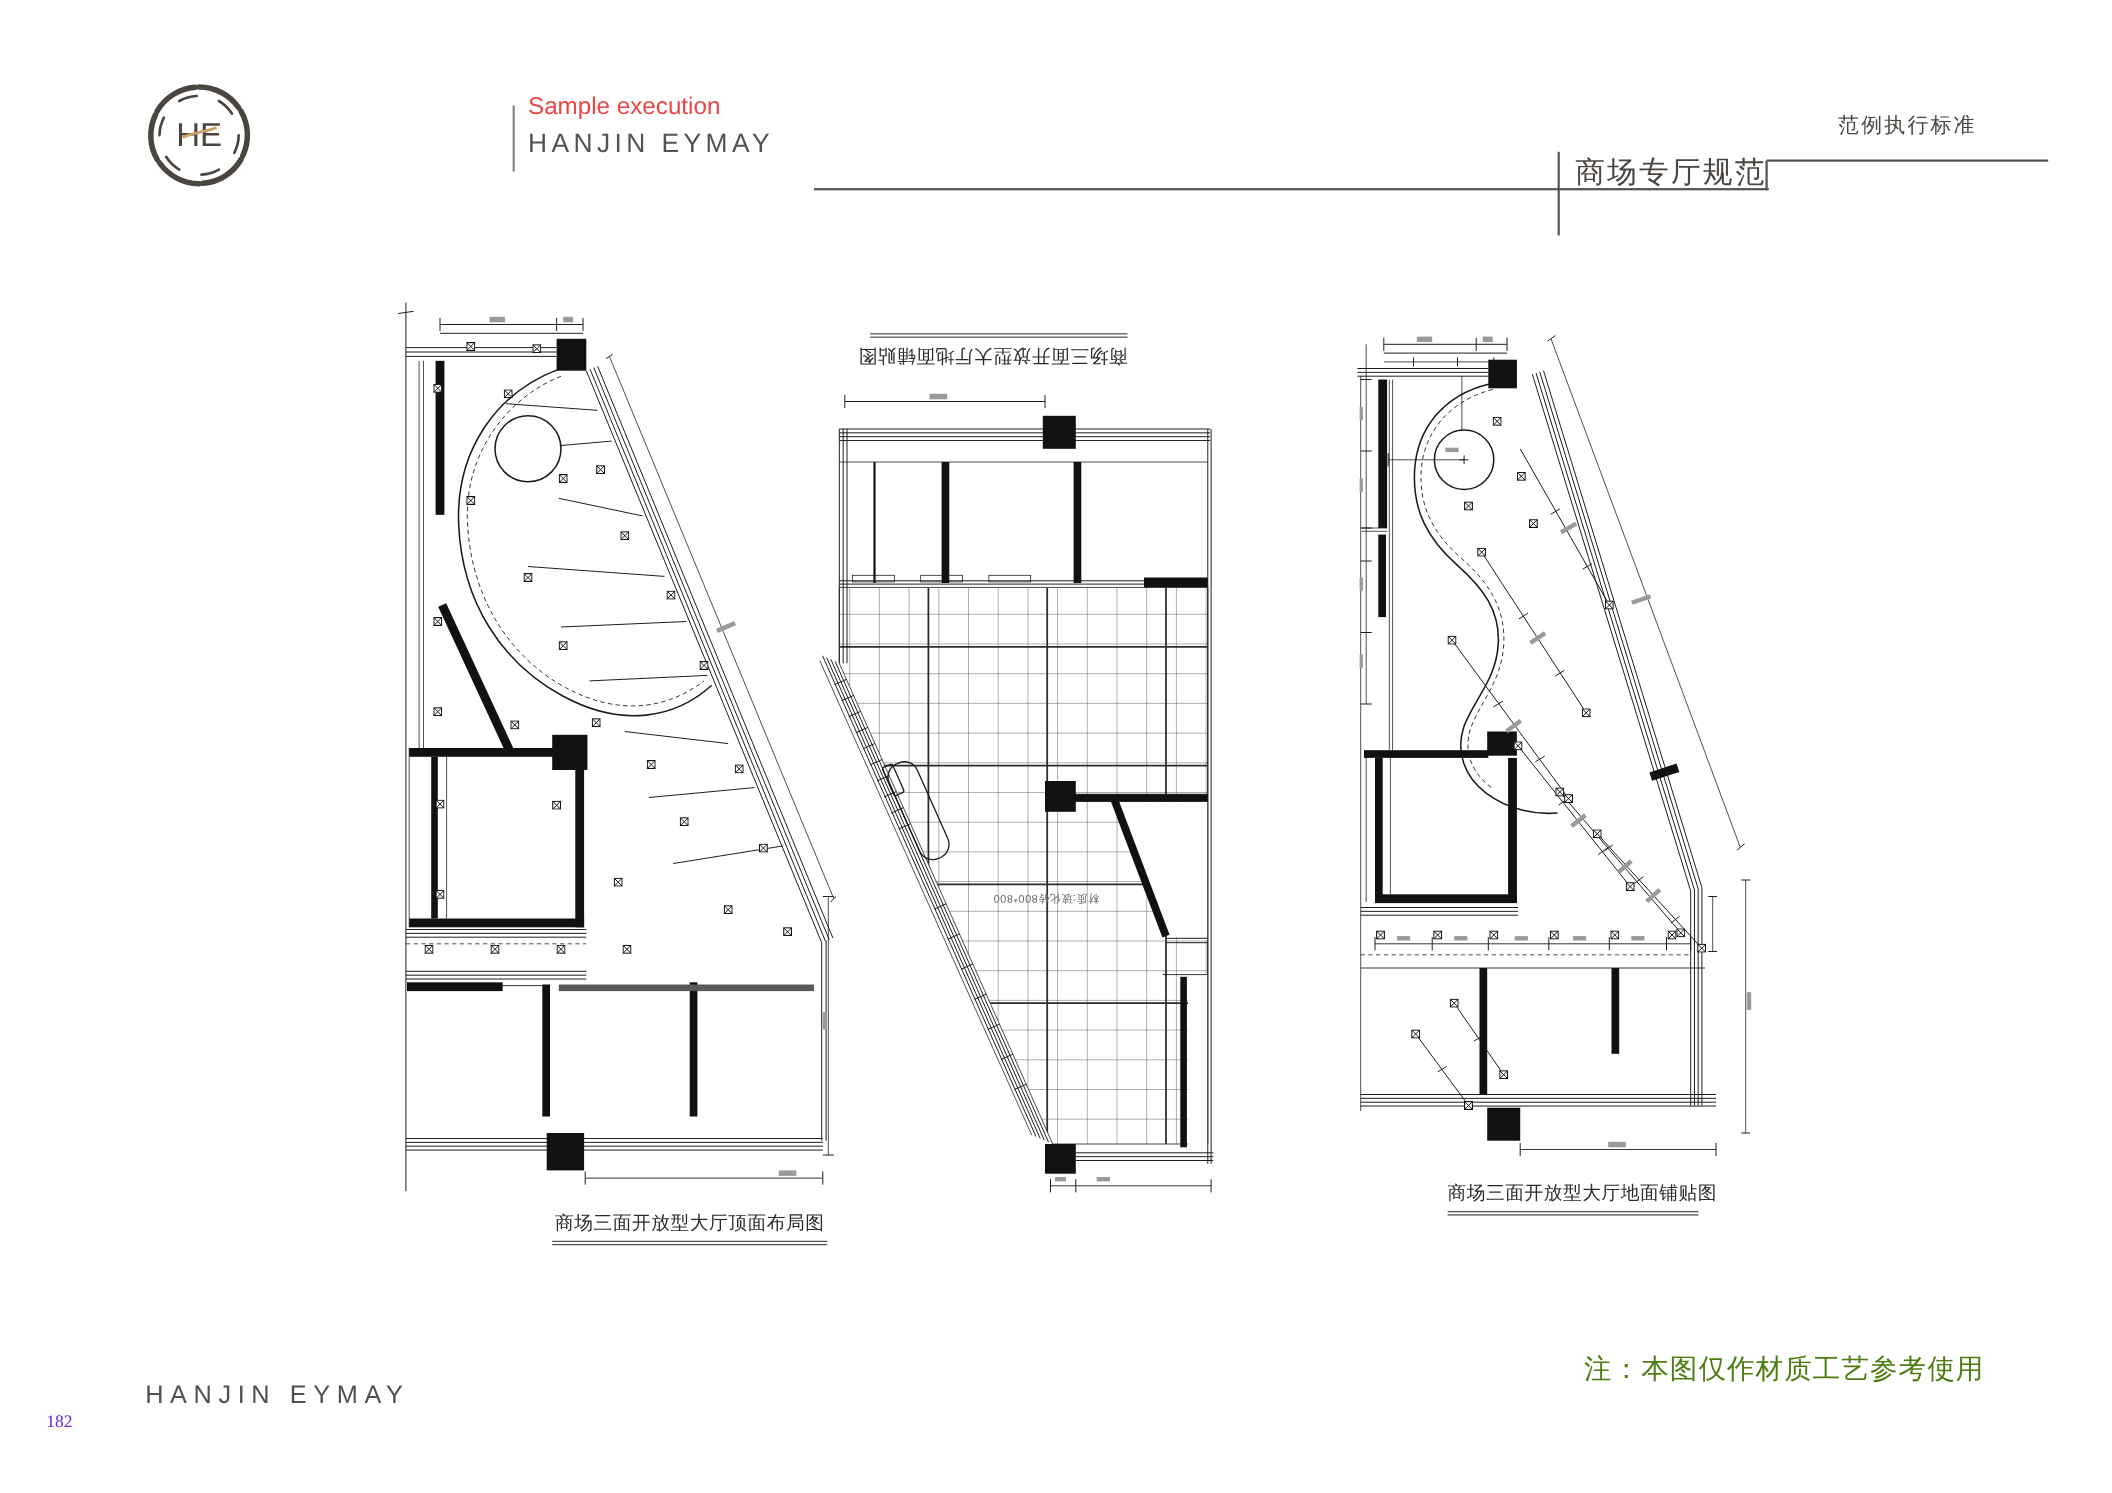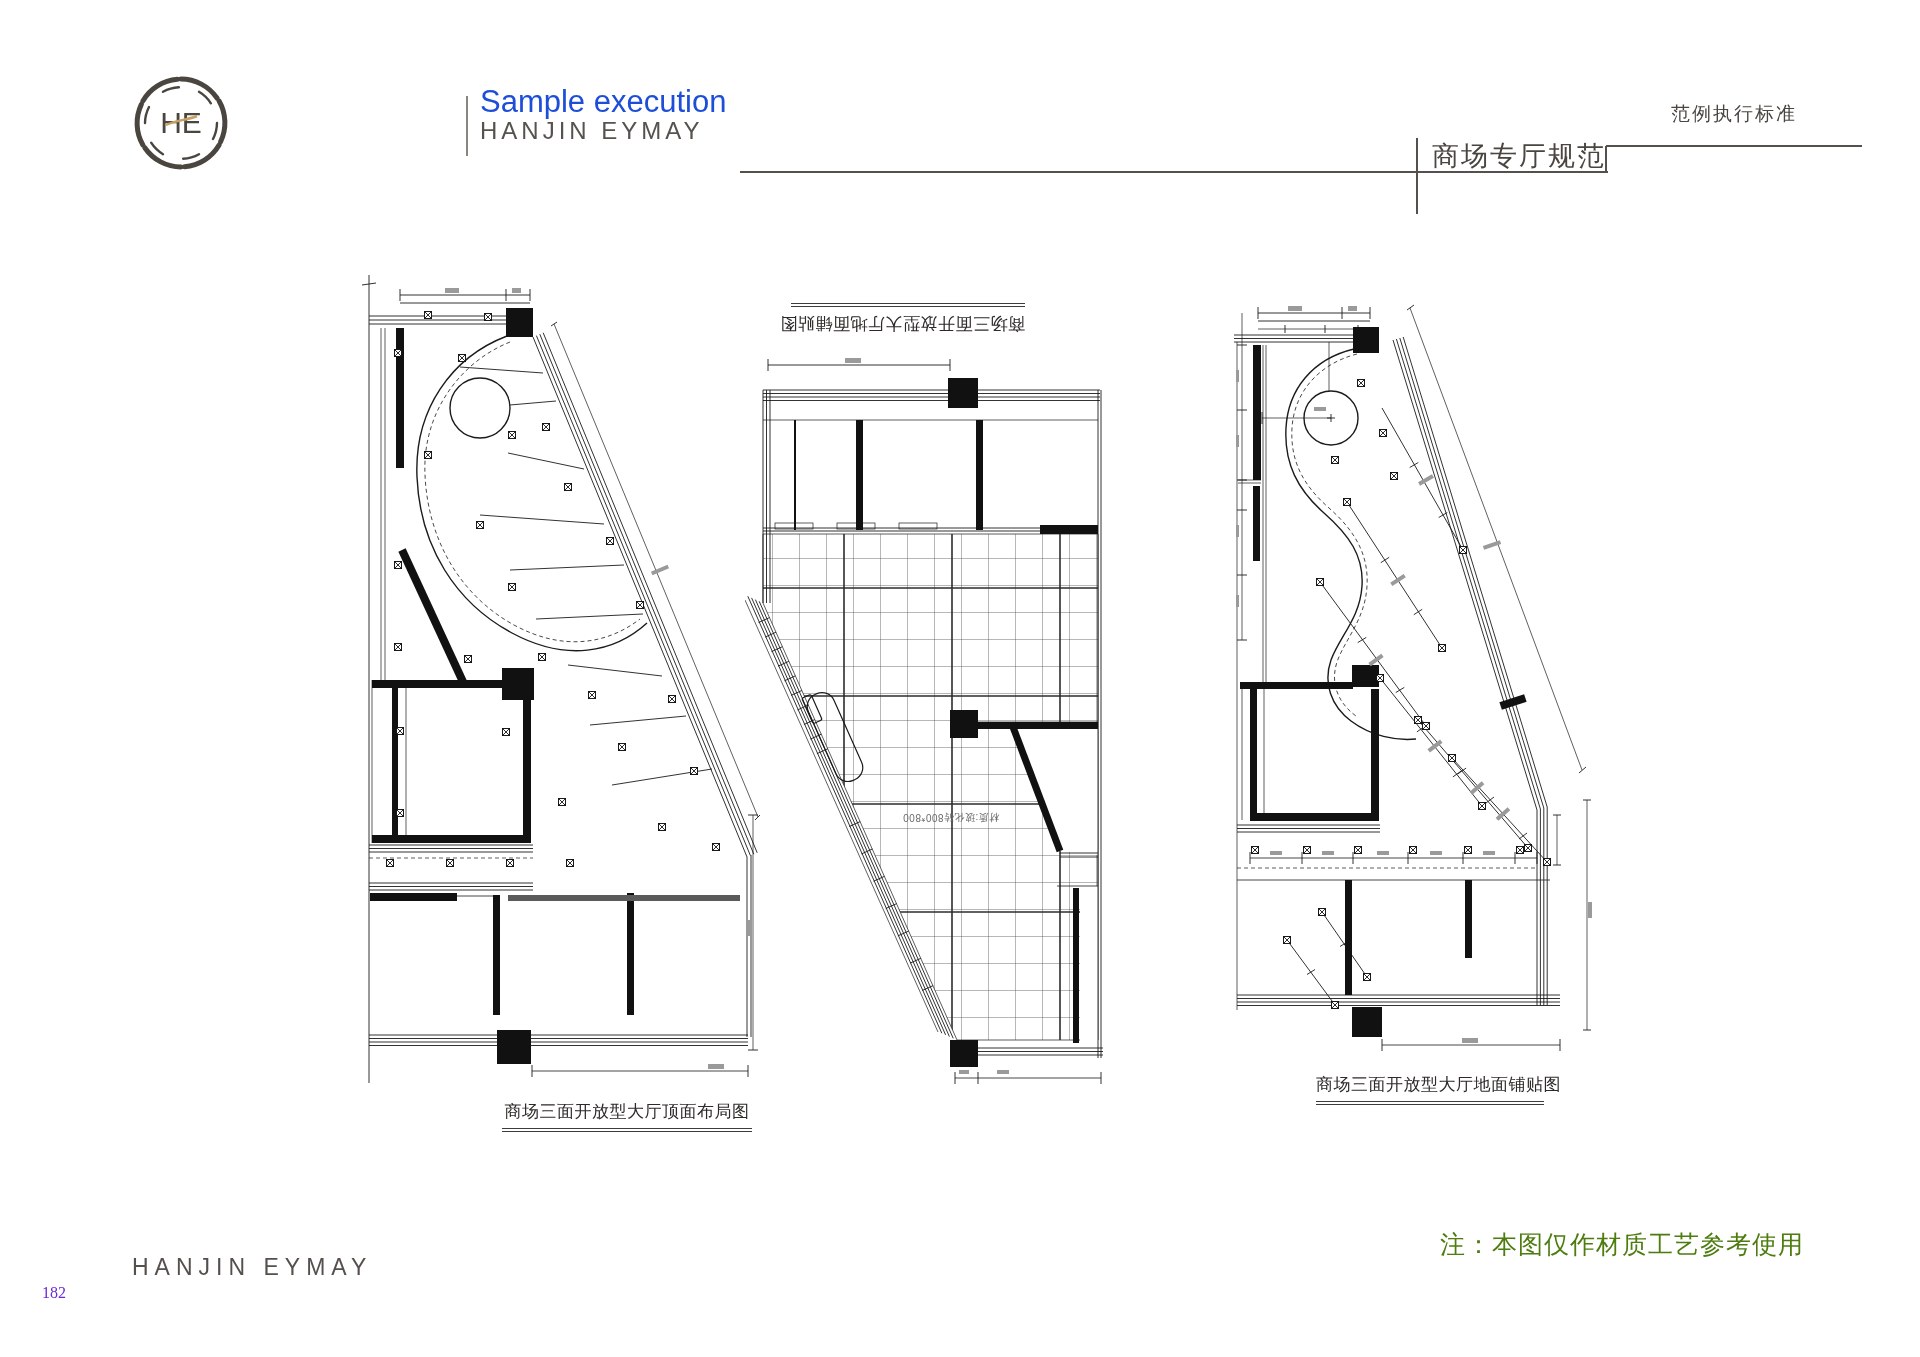--- a/index.html
+++ b/index.html
@@ -3,21 +3,21 @@
 <meta charset="utf-8">
 <style>
   html,body{margin:0;padding:0;background:#ffffff;}
   #page{position:relative;width:1920px;height:1357px;background:#fff;overflow:hidden;
         font-family:"Liberation Sans",sans-serif;color:#3f3b37;}
   .abs{position:absolute;}
   
   #brand-cn{left:238px;top:88px;font-family:"Liberation Serif",serif;font-size:52px;
             letter-spacing:3px;color:#45403b;}
   #logo-divider{left:466px;top:96px;width:2px;height:60px;background:#8a8580;}
-  #tagline-en{left:480px;top:84px;font-size:31px;color:#1d4ed8;}
+  #tagline-en{left:480px;top:84px;font-size:22px;color:#ef4444;}
   #brand-en-top{left:480px;top:117px;font-size:24px;letter-spacing:4px;color:#56524e;font-weight:500;}
   #rule-main{left:740px;top:171px;width:868px;height:2px;background:#55504b;}
   #vline-title{left:1416px;top:138px;width:2px;height:76px;background:#55504b;}
   #vline-step{left:1605px;top:146px;width:2px;height:27px;background:#55504b;}
   #rule-top-right{left:1606px;top:145px;width:256px;height:2px;background:#55504b;}
   #standard-label{left:1606px;top:101px;width:256px;text-align:center;font-size:19px;
                   letter-spacing:2px;color:#4a4540;}
   #section-label{left:1420px;top:138px;width:186px;text-align:right;font-size:27px;
                  letter-spacing:2px;color:#4a4540;}
   #page-title{left:1100px;top:174px;width:308px;text-align:right;font-size:30px;

